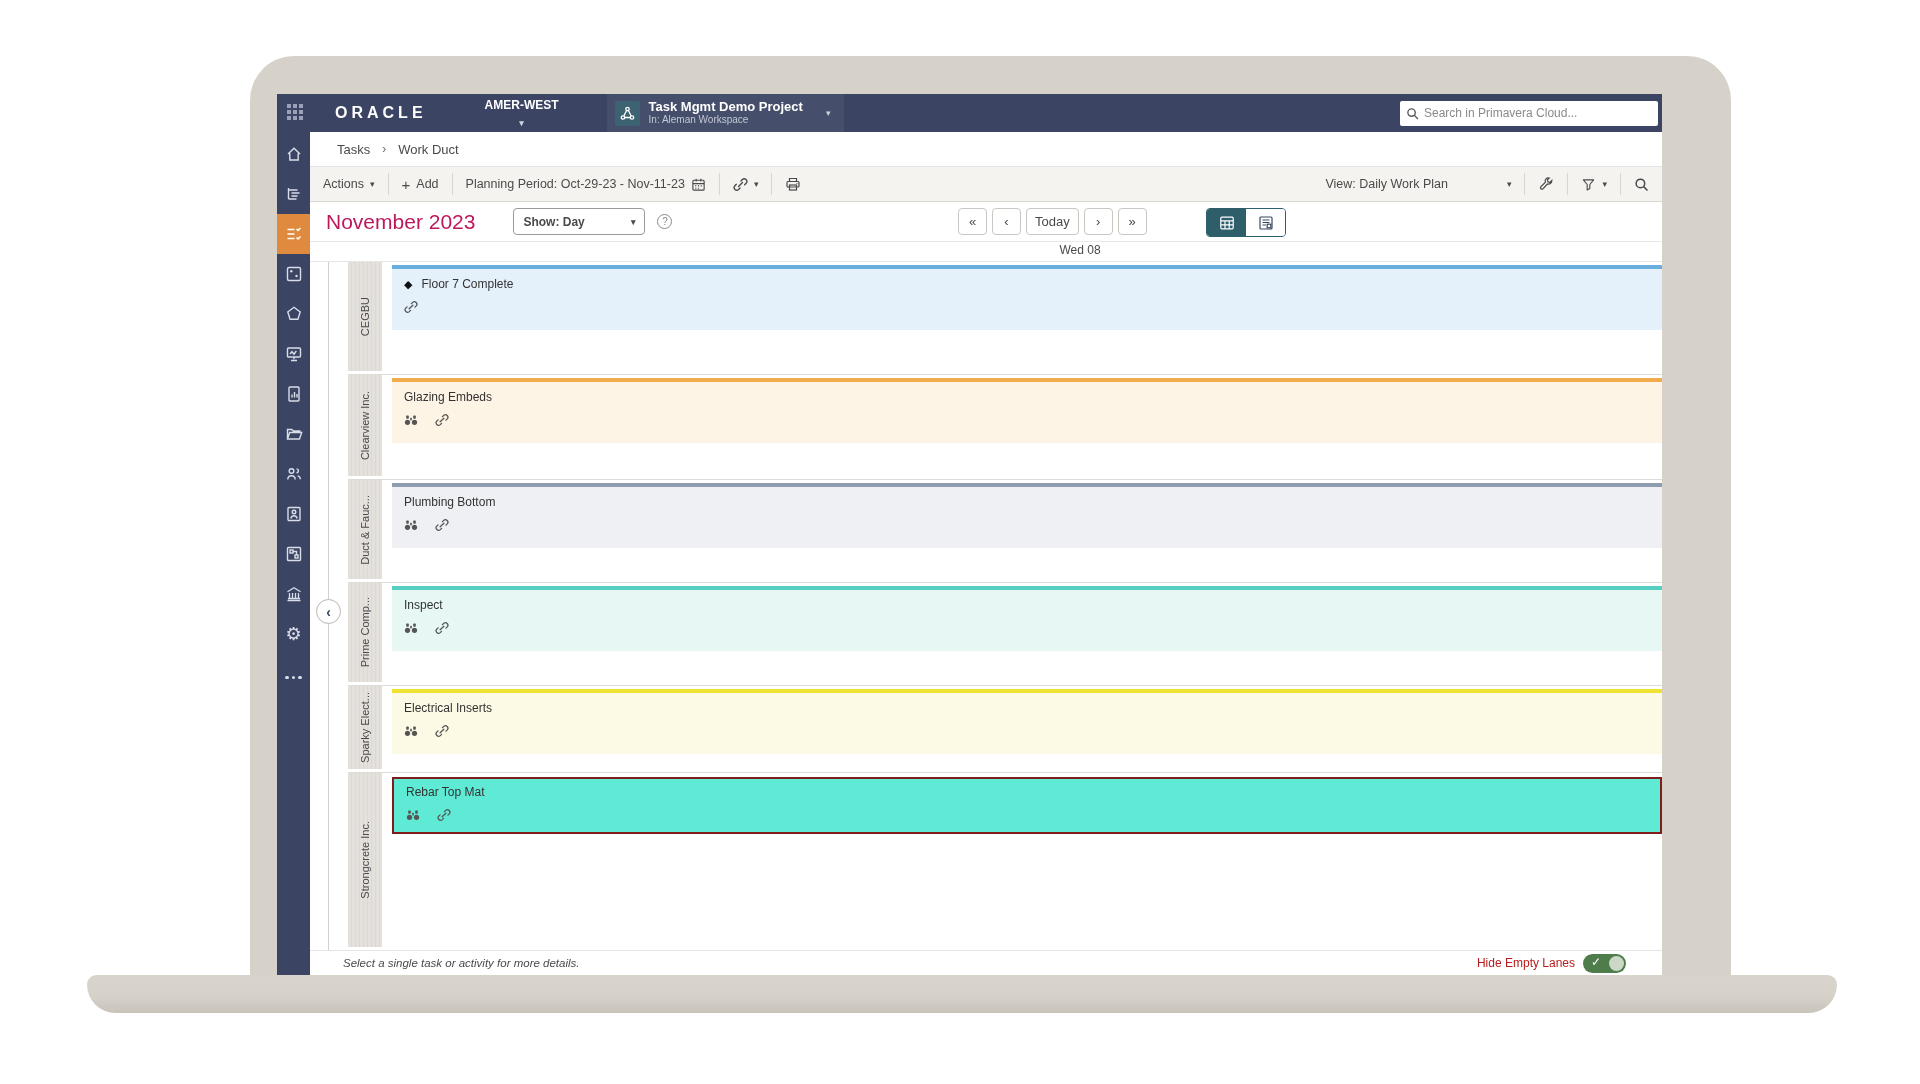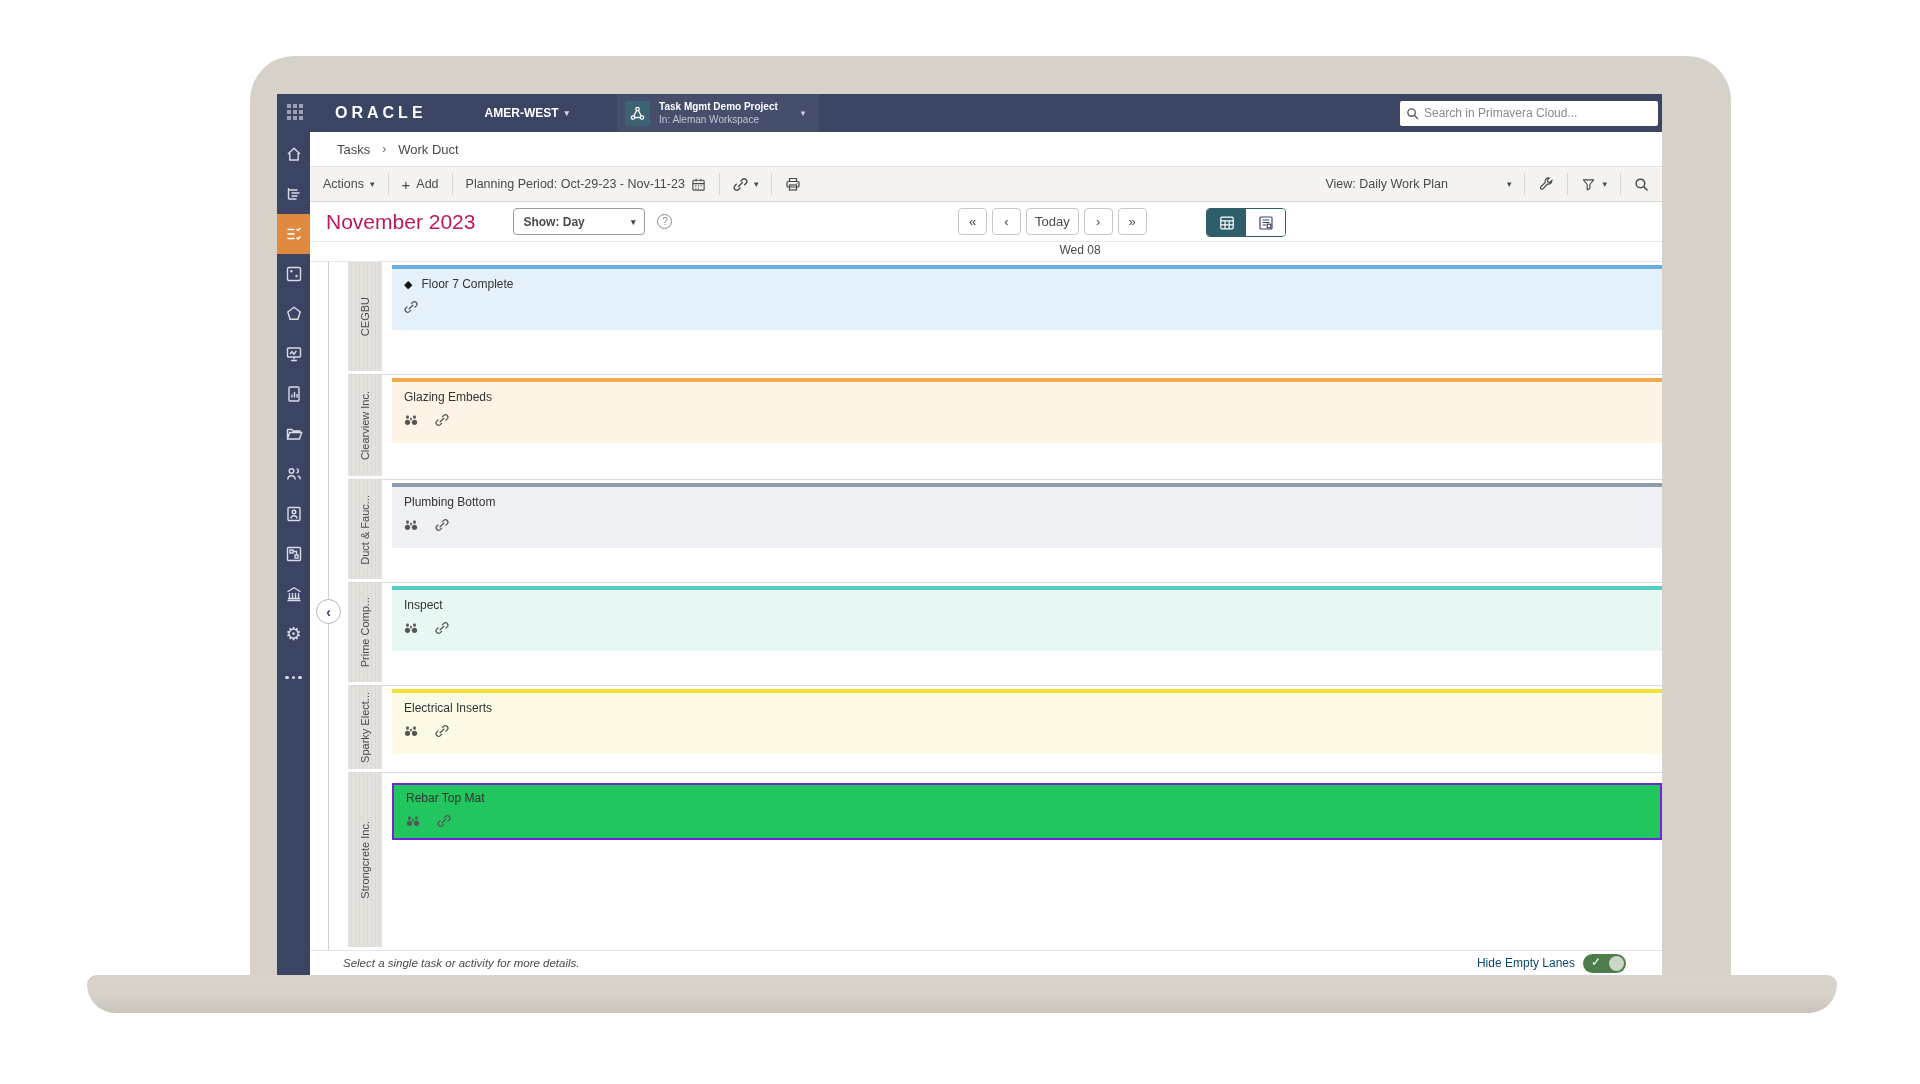--- a/index.html
+++ b/index.html
@@ -8,25 +8,25 @@
   
   .bezel { position:absolute; left:250px; top:56px; width:1481px; height:934px; background:#d6d2ca; border-radius:44px 44px 0 0; }
   .base  { position:absolute; left:87px; top:975px; width:1750px; height:38px; background:linear-gradient(#d8d4cc, #d6d2ca 55%, #c8c4bb); border-radius:10px 10px 30px 30px; }
   .screen{ position:absolute; left:277px; top:94px; width:1385px; height:881px; background:#ffffff; overflow:hidden; }
 
   
   .topbar { position:absolute; left:0; top:0; width:100%; height:38px; background:#3b4463; display:flex; align-items:center; }
   .waffle { margin-left:10px; width:18px; height:18px; display:grid; grid-template-columns:repeat(3,4px); grid-template-rows:repeat(3,4px); gap:2px; cursor:pointer; }
   .waffle i { background:#9aa1b6; }
   .brand { margin-left:30px; color:#fff; font-size:16px; font-weight:bold; letter-spacing:4px; }
-  .org { margin-left:58px; color:#fff; font-size:12px; font-weight:bold; display:flex; align-items:center; gap:6px; cursor:pointer; }
+  .org { margin-left:58px; color:#fff; font-size:12px; font-weight:bold; display:flex; align-items:center; gap:6px; cursor:pointer;flex-direction:column; }
   .caret { font-size:9px; color:#cfd3de; }
   .project { margin-left:48px; height:38px; background:#454e6a; display:flex; align-items:center; padding:0 14px 0 8px; gap:9px; cursor:pointer; }
   .proj-ico { width:25px; height:25px; background:#3d6272; border-radius:2px; display:flex; align-items:center; justify-content:center; }
-  .proj-title { color:#fff; font-size:10px; font-weight:bold; line-height:14px; }
+  .proj-title { color:#fff; font-size:13px; font-weight:bold; line-height:14px; }
   .proj-sub { color:#c3c8d6; font-size:10px; line-height:12px; }
   .project .caret { margin-left:14px; }
   .searchbox { margin-left:auto; margin-right:4px; width:258px; height:25px; background:#fff; border-radius:2px; display:flex; align-items:center; padding:0 6px; gap:5px; }
   .searchbox input { border:none; outline:none; flex:1; font-size:12px; color:#1d4ed8; font-family:"Liberation Sans",sans-serif; }
   .searchbox input::placeholder { color:#8a8a8a; }
 
   
   .sidebar { position:absolute; left:0; top:38px; bottom:0; width:33px; background:#3b4463; display:flex; flex-direction:column; align-items:stretch; padding-top:2px; }
   .nav-item { height:40px; display:flex; align-items:center; justify-content:center; cursor:pointer; flex:0 0 auto; }
   .nav-item.active { background:#df8a3e; }
@@ -78,28 +78,28 @@
   .diamond { font-size:11px; color:#111; margin-right:9px; }
   .task-icons { margin-top:9px; padding-left:12px; display:flex; align-items:center; gap:17px; }
   .task-icons svg { cursor:pointer; }
 
   .bar-blue   { height:65px; background:#e4f1fb; border-top:4px solid #69aede; }
   .bar-orange { height:65px; background:#fdf4e5; border-top:4px solid #f2ab4c; }
   .bar-slate  { height:65px; background:#eef0f4; border-top:4px solid #8e9cb0; }
   .bar-teal   { height:65px; background:#e7f8f4; border-top:4px solid #57cec2; }
   .bar-yellow { height:65px; background:#fcfae5; border-top:4px solid #f0e232; }
   .bar-red1   { height:55px; background:#f9e2e4; border:2px solid #ce2a30; }
-  .bar-red2   { height:57px; background:#22c55e; border:2px solid #6d28d9; margin-top:6px; }
+  .bar-red2   { height:57px; background:#5eead4; border:2px solid #7f1d1d; }
   .bar-red1 .task-title, .bar-red2 .task-title { padding-top:6px; }
 
   
   .statusbar { height:25px; border-top:1px solid #e4e4e4; background:#fff; display:flex; align-items:center; justify-content:space-between; padding:0 36px 0 33px; }
   .hint { font-style:italic; font-size:11.5px; color:#4a4a4a; }
   .toggle-wrap { display:flex; align-items:center; gap:8px; }
-  .toggle-label { font-size:12px; color:#0c4a6e; }
+  .toggle-label { font-size:12px; color:#b91c1c; }
   .switch { width:43px; height:19px; background:#4e7d4b; border-radius:10px; position:relative; cursor:pointer; }
   .switch .check { position:absolute; left:8px; top:1px; color:#fff; font-size:12px; }
   .switch .knob { position:absolute; right:2px; top:2px; width:15px; height:15px; background:#ccd8c7; border-radius:50%; }
 
   svg { display:block; }
 </style>
 </head>
 <body>
 
 <div>

